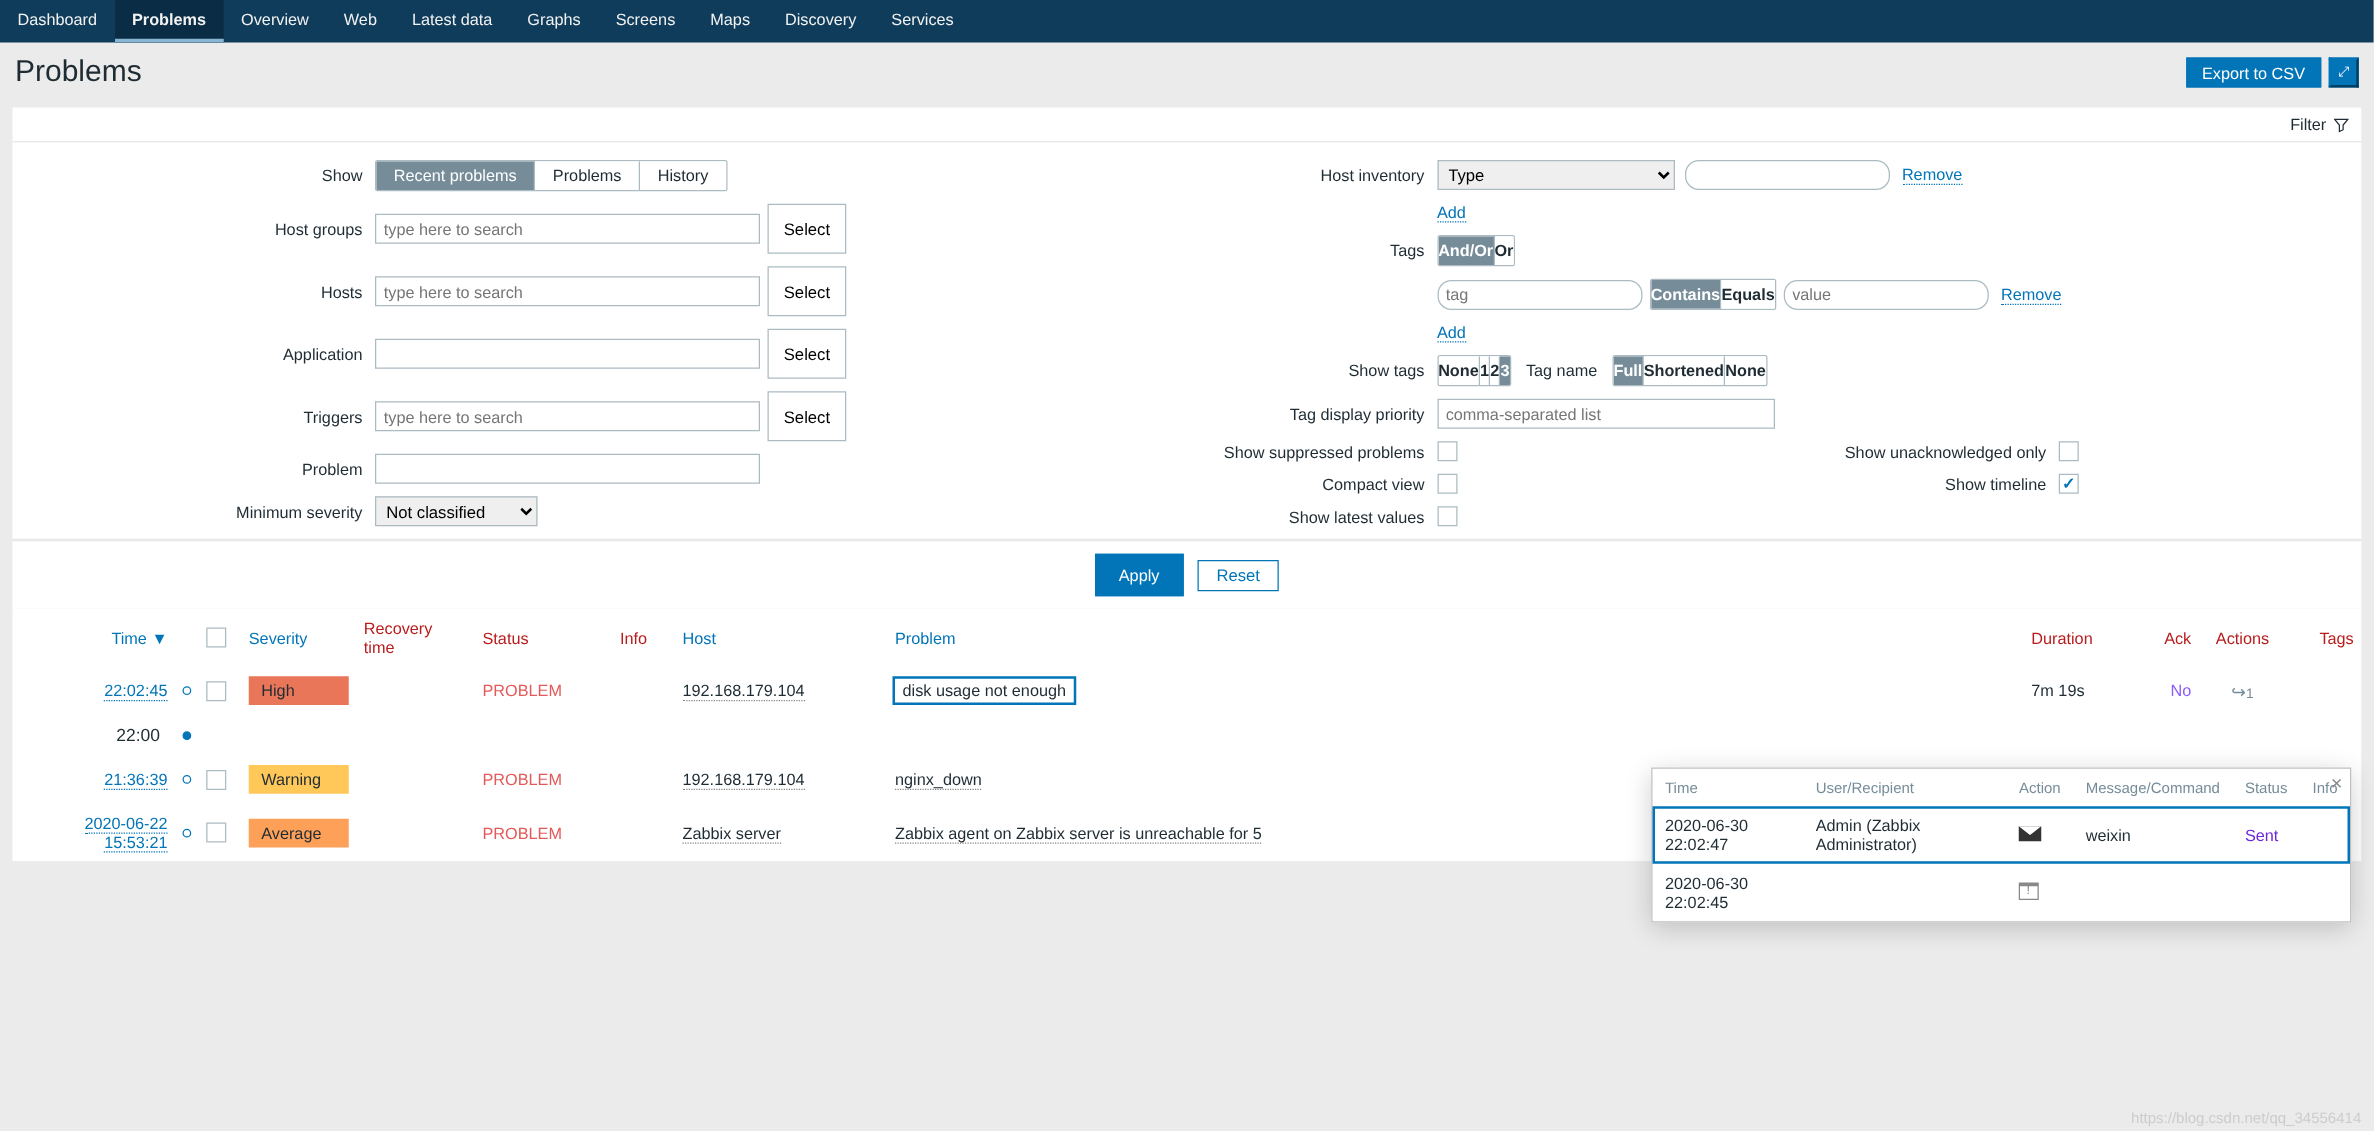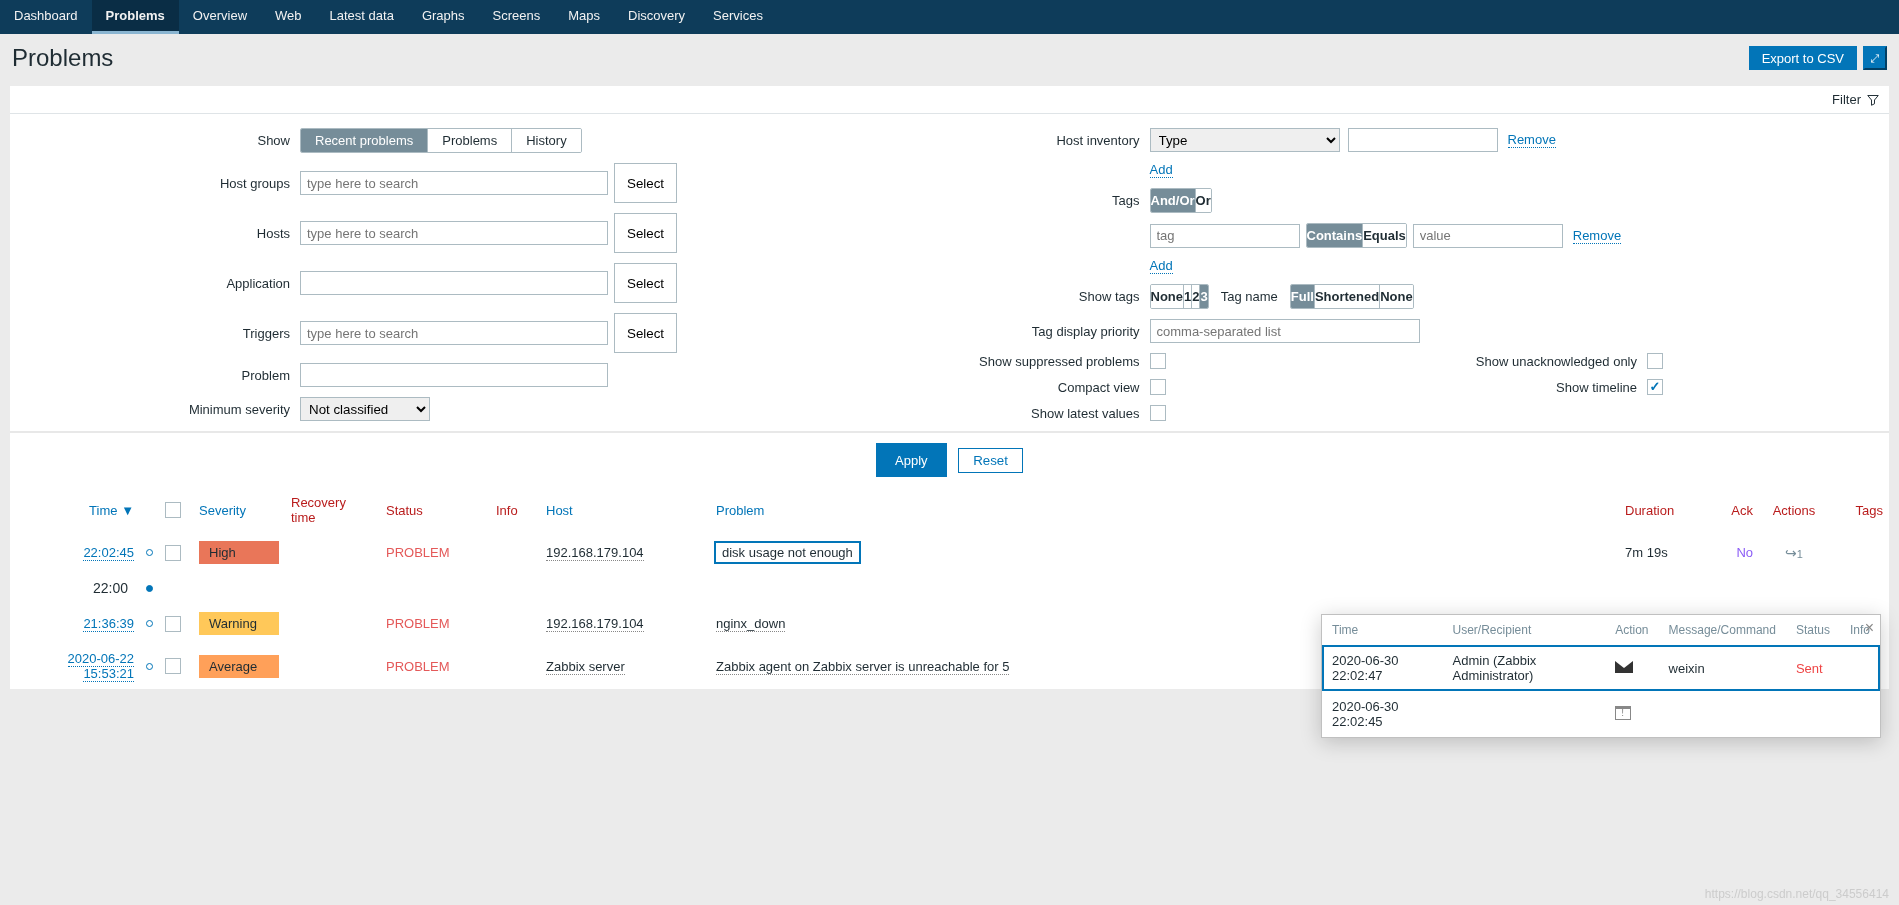--- a/index.html
+++ b/index.html
@@ -15,21 +15,21 @@
 .btn-icon { background: #0275b8; border-color:#0275b8; width: 24px; display:flex; align-items:center; justify-content:center; color:#fff; }
 .filter-bar { background: #fff; margin: 0 10px; display:flex; justify-content:flex-end; padding: 6px 10px; border-bottom: 1px solid #dfe4e7; }
 .filter-toggle { display:flex; align-items:center; gap:6px; cursor:pointer; }
 .filter-panel { background: #fff; margin: 0 10px; padding: 14px 0 0; }
 .filter-cols { display:flex; }
 .filter-col { flex:1; }
 .filter-row { display:flex; align-items:center; margin-bottom: 10px; }
 .filter-label { width: 290px; text-align:right; padding-right: 10px; color: #1f2c33; }
 .filter-label-r { width: 200px; text-align:right; padding-right: 10px; }
 .input-txt { border: 1px solid #acbbc2; height: 24px; padding: 2px 6px; font-size: 13px; width: 308px; }
-.input-txt-sm { width: 150px; }
+.input-txt-sm { width: 164px; border-radius: 11px; }
 .input-txt-age { width: 75px; text-align:right; border:1px solid #ccc; background:#f9f9f9; color:#888; }
 .select-btn { border:1px solid #acbbc2; background:#fff; height:40px; padding: 0 12px; margin-left:6px; cursor:pointer; }
 .radio-group { display:flex; border:1px solid #acbbc2; border-radius:2px; overflow:hidden; }
 .radio-group .opt { padding: 4px 14px; cursor:pointer; background:#fff; border-right:1px solid #acbbc2; }
 .radio-group .opt:last-child { border-right:none; }
 .radio-group .opt.active { background:#768d99; color:#fff; }
 .radio-group.sm .opt { padding: 4px 0; font-weight: bold; }
 .link { color:#0275b8; text-decoration:none; border-bottom:1px dotted #0275b8; cursor:pointer; }
 .select { border:1px solid #acbbc2; height:24px; padding:2px 4px; width:190px; }
 .chk { width:16px; height:16px; border:1px solid #acbbc2; margin-right:6px; }
@@ -51,21 +51,21 @@
 .timeline { position:relative; width:10px; }
 .timeline-dot { width:7px; height:7px; border:1px solid #0275b8; border-radius:50%; background:#fff; display:block; margin:auto; }
 .timeline-filled { background:#0275b8; }
 .time-sep td { color:#1f2c33; font-size:14px; }
 .time-sep .time-right { text-align:right; padding-right:12px; }
 .popup { position:absolute; right:18px; top:614px; background:#fff; border:1px solid #c0c0c0; box-shadow: 0 4px 20px rgba(0,0,0,.2); width:560px; }
 .popup-close { position:absolute; right:6px; top:4px; color:#888; cursor:pointer; font-size:16px; }
 .popup table { width:100%; border-collapse:collapse; }
 .popup th { text-align:left; padding:8px 10px; color:#768d99; font-weight:normal; font-size:12px; }
 .popup td { padding:8px 10px; font-size:13px; }
-.popup .sent { color:#ef4444; }
+.popup .sent { color:#6d28d9; }
 .popup .hl { outline:2px solid #0275b8; outline-offset:-2px; }
 .mail-icon { display:inline-block; width:18px; height:12px; background:#333; position:relative; }
 .mail-icon::after { content:""; position:absolute; top:0; left:0; border-left:9px solid transparent; border-right:9px solid transparent; border-top:7px solid #fff; }
 .cal-icon { display:inline-block; width:16px; height:14px; border:1.5px solid #888; border-top:3px solid #888; position:relative; }
 .cal-icon::after { content:"!"; position:absolute; left:5px; top:-2px; font-size:10px; color:#888; }
 .funnel { width:12px; height:12px; }
 .arrows { font-size:11px; }
 .hl-box { outline:2px solid #0275b8; display:inline-block; padding:2px 6px; }
 .action-badge { color:#768d99; position:relative; font-size:11px; }
 .action-arrow::before { content:"↪"; font-size:14px; }

